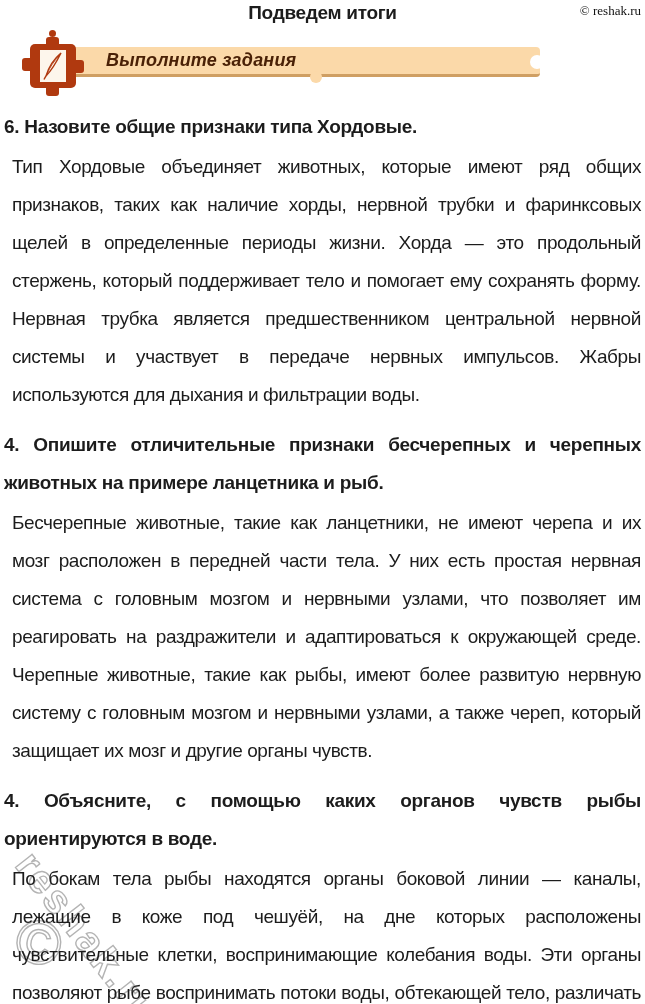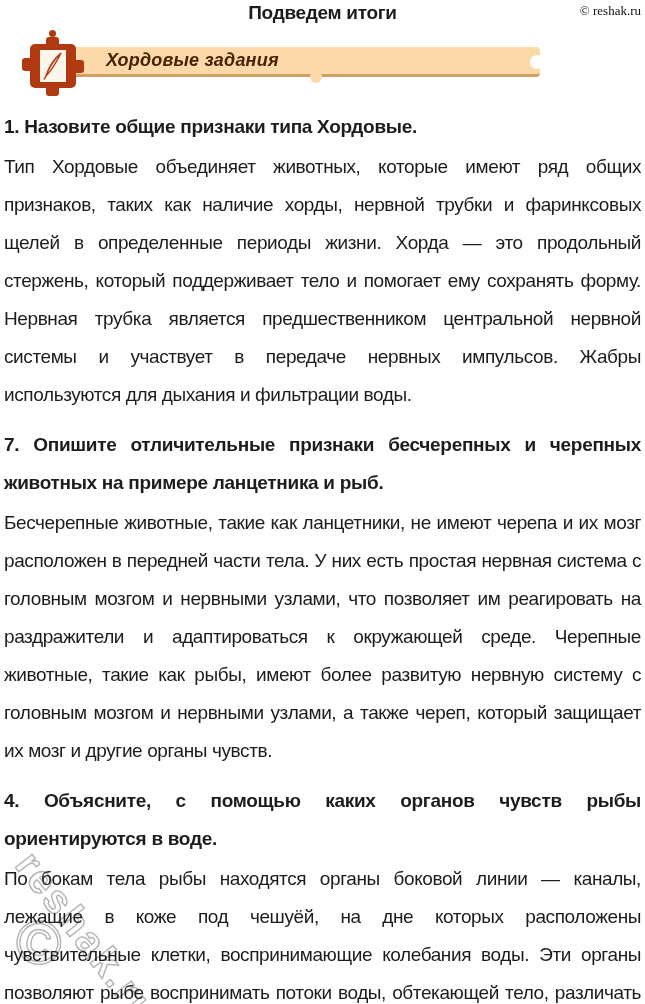--- a/index.html
+++ b/index.html
@@ -124,21 +124,21 @@
   }
   .q-heading {
     margin: 12px 0 0 0;
     font-size: 19px;
     font-weight: 700;
     line-height: 38px;
     text-align: justify;
     letter-spacing: -0.3px;
   }
   .answer {
-    margin: 2px 0 4px 0;
+    margin: 2px 0 4px 8px;
     font-size: 19px;
     font-weight: 400;
     line-height: 38px;
     text-align: justify;
     letter-spacing: -0.4px;
   }
   
   .watermark-text {
     position: absolute;
     left: 42px;
@@ -172,21 +172,21 @@
 
 <div class="page">
 
   <div class="topbar">
     <div class="page-title">Подведем итоги</div>
     <div class="copyright">© reshak.ru</div>
   </div>
 
   <div class="banner-row">
     <div class="banner-bar">
-      <span class="banner-label">Хордовые задания</span>
+      <span class="banner-label">Выполните задания</span>
       <span class="banner-notch"></span>
       <span class="banner-bump"></span>
     </div>
     <div class="banner-icon">
       <span class="icon-dot"></span>
       <span class="icon-knob knob-top"></span>
       <span class="icon-knob knob-bottom"></span>
       <span class="icon-knob knob-left"></span>
       <span class="icon-knob knob-right"></span>
       <span class="icon-main">
@@ -195,24 +195,24 @@
             <path d="M19,1 C13,6 7,14 4,24 C9,19 15,9 19,1 Z" fill="none" stroke="#b0390f" stroke-width="1.4"></path>
             <path d="M4,24 C3,25.5 2.5,26.5 2,27.5" fill="none" stroke="#b0390f" stroke-width="1.4"></path>
             <path d="M17,4 C12,9 8,15 5.5,21" fill="none" stroke="#b0390f" stroke-width="0.8"></path>
           </svg>
         </span>
       </span>
     </div>
   </div>
 
   <div class="content">
-    <h2 class="q-heading">1. Назовите общие признаки типа Хордовые.</h2>
+    <h2 class="q-heading">6. Назовите общие признаки типа Хордовые.</h2>
     <p class="answer">Тип Хордовые объединяет животных, которые имеют ряд общих признаков, таких как наличие хорды, нервной трубки и фаринксовых щелей в определенные периоды жизни. Хорда — это продольный стержень, который поддерживает тело и помогает ему сохранять форму. Нервная трубка является предшественником центральной нервной системы и участвует в передаче нервных импульсов. Жабры используются для дыхания и фильтрации воды.</p>
 
-    <h2 class="q-heading">7. Опишите отличительные признаки бесчерепных и черепных животных на примере ланцетника и рыб.</h2>
+    <h2 class="q-heading">4. Опишите отличительные признаки бесчерепных и черепных животных на примере ланцетника и рыб.</h2>
     <p class="answer">Бесчерепные животные, такие как ланцетники, не имеют черепа и их мозг расположен в передней части тела. У них есть простая нервная система с головным мозгом и нервными узлами, что позволяет им реагировать на раздражители и адаптироваться к окружающей среде. Черепные животные, такие как рыбы, имеют более развитую нервную систему с головным мозгом и нервными узлами, а также череп, который защищает их мозг и другие органы чувств.</p>
 
     <h2 class="q-heading">4. Объясните, с помощью каких органов чувств рыбы ориентируются в воде.</h2>
     <p class="answer">По бокам тела рыбы находятся органы боковой линии — каналы, лежащие в коже под чешуёй, на дне которых расположены чувствительные клетки, воспринимающие колебания воды. Эти органы позволяют рыбе воспринимать потоки воды, обтекающей тело, различать предметы бла годаря волнам, которые отходят от этих предметов.</p>
   </div>
 
   <div class="watermark-text">reshak.ru</div>
   <div class="watermark-symbol">©</div>
 
 </div>

